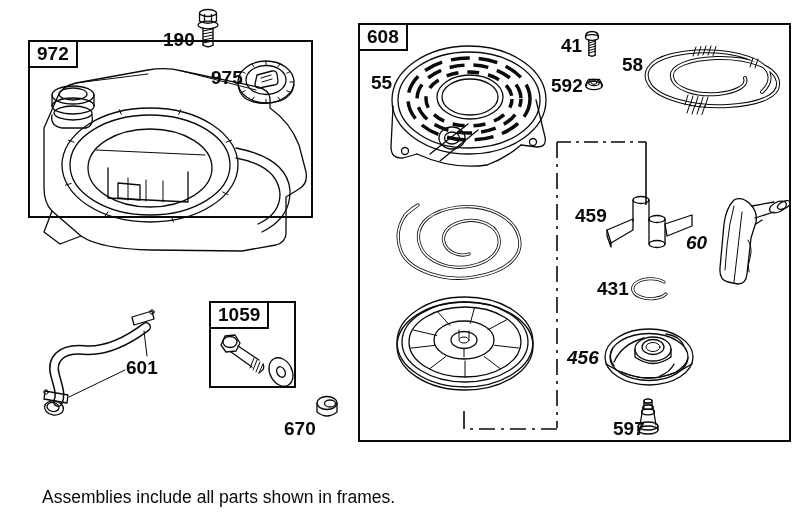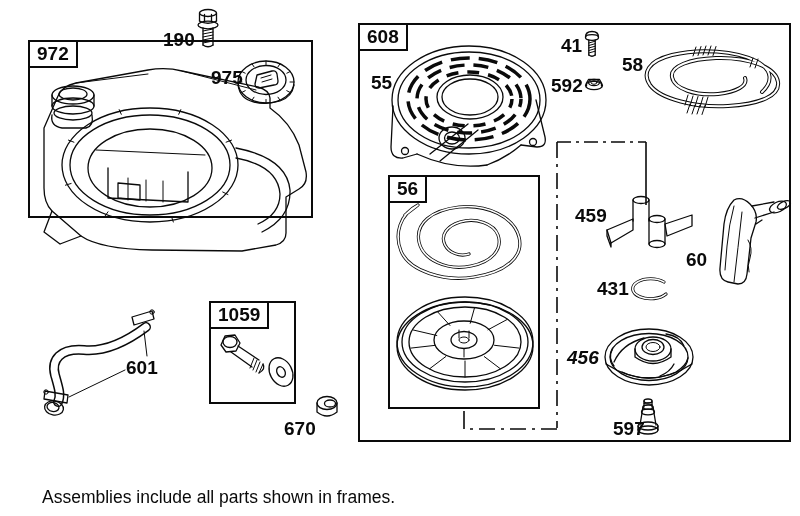--- a/index.html
+++ b/index.html
@@ -29,24 +29,21 @@
 <body>
 
 <div class="canvas">
 
   <div class="frame" style="left:28px;top:40px;width:285px;height:178px;">
     <div class="frame-label">972</div>
   </div>
   <div class="frame" style="left:358px;top:23px;width:433px;height:419px;">
     <div class="frame-label">608</div>
   </div>
-  <div class="frame" style="left:388px;top:175px;width:152px;height:234px;">
-    <div class="frame-label">56</div>
-  </div>
-  <div class="frame" style="left:209px;top:301px;width:87px;height:103px;">
+  <div class="frame" style="left:209px;top:301px;width:87px;height:87px;">
     <div class="frame-label">1059</div>
   </div>
 
   <svg class="art" width="800" height="516" viewBox="0 0 800 516">
 
     <g>
       <path class="dashdot" d="M557,142 H646" stroke-dasharray="14 5 3 5"></path>
       <path class="dashdot" d="M646,142 V205"></path>
       <path class="dashdot" d="M557,142 V428" stroke-dasharray="16 6 3 6"></path>
       <path class="dashdot" d="M557,429 H464" stroke-dasharray="16 6 3 6"></path>
@@ -234,21 +231,21 @@
     </g>
   </svg>
 
   <div class="part-label" style="left:163px;top:30px;">190</div>
   <div class="part-label" style="left:211px;top:68px;">975</div>
   <div class="part-label" style="left:371px;top:73px;">55</div>
   <div class="part-label" style="left:561px;top:36px;">41</div>
   <div class="part-label" style="left:551px;top:76px;">592</div>
   <div class="part-label" style="left:622px;top:55px;">58</div>
   <div class="part-label" style="left:575px;top:206px;">459</div>
-  <div class="part-label" style="left:686px;top:250px;">60</div>
+  <div class="part-label" style="left:686px;top:233px;font-style:italic;">60</div>
   <div class="part-label" style="left:597px;top:279px;">431</div>
   <div class="part-label" style="left:567px;top:348px;font-style:italic;">456</div>
   <div class="part-label" style="left:604px;top:419px;margin-left:9px;">597</div>
   <div class="part-label" style="left:126px;top:358px;">601</div>
   <div class="part-label" style="left:284px;top:419px;">670</div>
 
   <div class="caption" style="left:10px;top:487px;">Assemblies include all parts shown in frames.</div>
 </div>
 
 </body></html>

